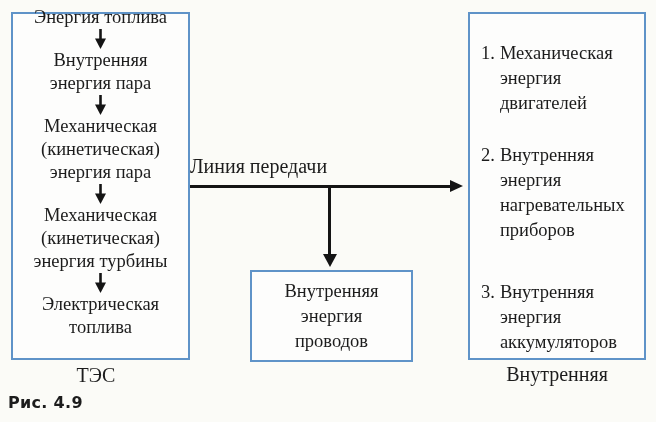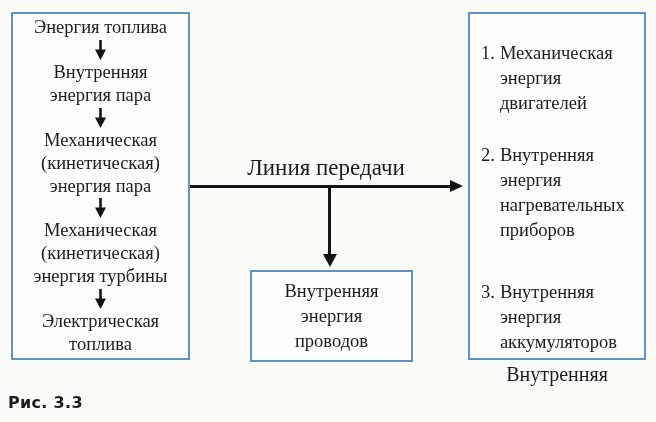--- a/index.html
+++ b/index.html
@@ -19,39 +19,39 @@
     background: var(--box_fill, #fdfdfc);
   }
 
   
   .tes-box { left: 11px; top: 12px; width: 179px; height: 348px; display: flex; }
   .flow {
     flex: 1;
     display: flex;
     flex-direction: column;
     align-items: center;
-    justify-content: space-between;
-    padding: 2px 2px;
+    justify-content: flex-end;
+    padding: 19px 2px;
     text-align: center;
     font-size: 18.5px;
     line-height: 23px;
   }
   .step { white-space: pre-line; }
   .flow-arrow { line-height: 0; }
 
   
   .hline { position: absolute; left: 190px; top: 185px; width: 261px; height: 3px; background: var(--arrow, #111); }
   .arrow-right {
     position: absolute; left: 450px; top: 180px; width: 0; height: 0;
     border-top: 6.5px solid transparent; border-bottom: 6.5px solid transparent;
     border-left: 13px solid var(--arrow, #111);
   }
   .line-label {
     position: absolute; left: 190px; top: 155px; width: 272px;
-    text-align: center; font-size: 23px;
+    text-align: left; font-size: 20px;
   }
   .vline { position: absolute; left: 328px; top: 186px; width: 3px; height: 69px; background: var(--arrow, #111); }
   .arrow-down-branch {
     position: absolute; left: 322.5px; top: 254px; width: 0; height: 0;
     border-left: 7px solid transparent; border-right: 7px solid transparent;
     border-top: 13px solid var(--arrow, #111);
   }
 
   
   .wires-box {
@@ -113,20 +113,21 @@
 (кинетическая)
 энергия турбины</div>
         <div class="flow-arrow"><svg width="15" height="20" viewBox="0 0 15 20" aria-hidden="true">
             <line x1="7.5" y1="0" x2="7.5" y2="10.5" stroke="#141414" stroke-width="2.6"></line>
             <polygon points="2,9.5 13,9.5 7.5,20" fill="#141414"></polygon>
           </svg></div>
         <div class="step">Электрическая
 топлива</div>
       </div>
   </div>
+  <div class="box-label tes-label">ТЭС</div>
 
   <div class="hline"></div>
   <div class="arrow-right"></div>
   <div class="line-label">Линия передачи</div>
   <div class="vline"></div>
   <div class="arrow-down-branch"></div>
 
   <div class="box wires-box">
     <div class="wires-text">Внутренняя
 энергия
@@ -151,15 +152,15 @@
         <div class="citem">
           <span class="cnum">3.</span>
           <div class="cbody">Внутренняя
 энергия
 аккумуляторов</div>
         </div>
       </div>
   </div>
   <div class="box-label consumer-label">Внутренняя</div>
 
-  <div class="caption">Рис. 3.3</div>
+  <div class="caption">Рис. 4.9</div>
 
 </div>
 
 </body></html>

